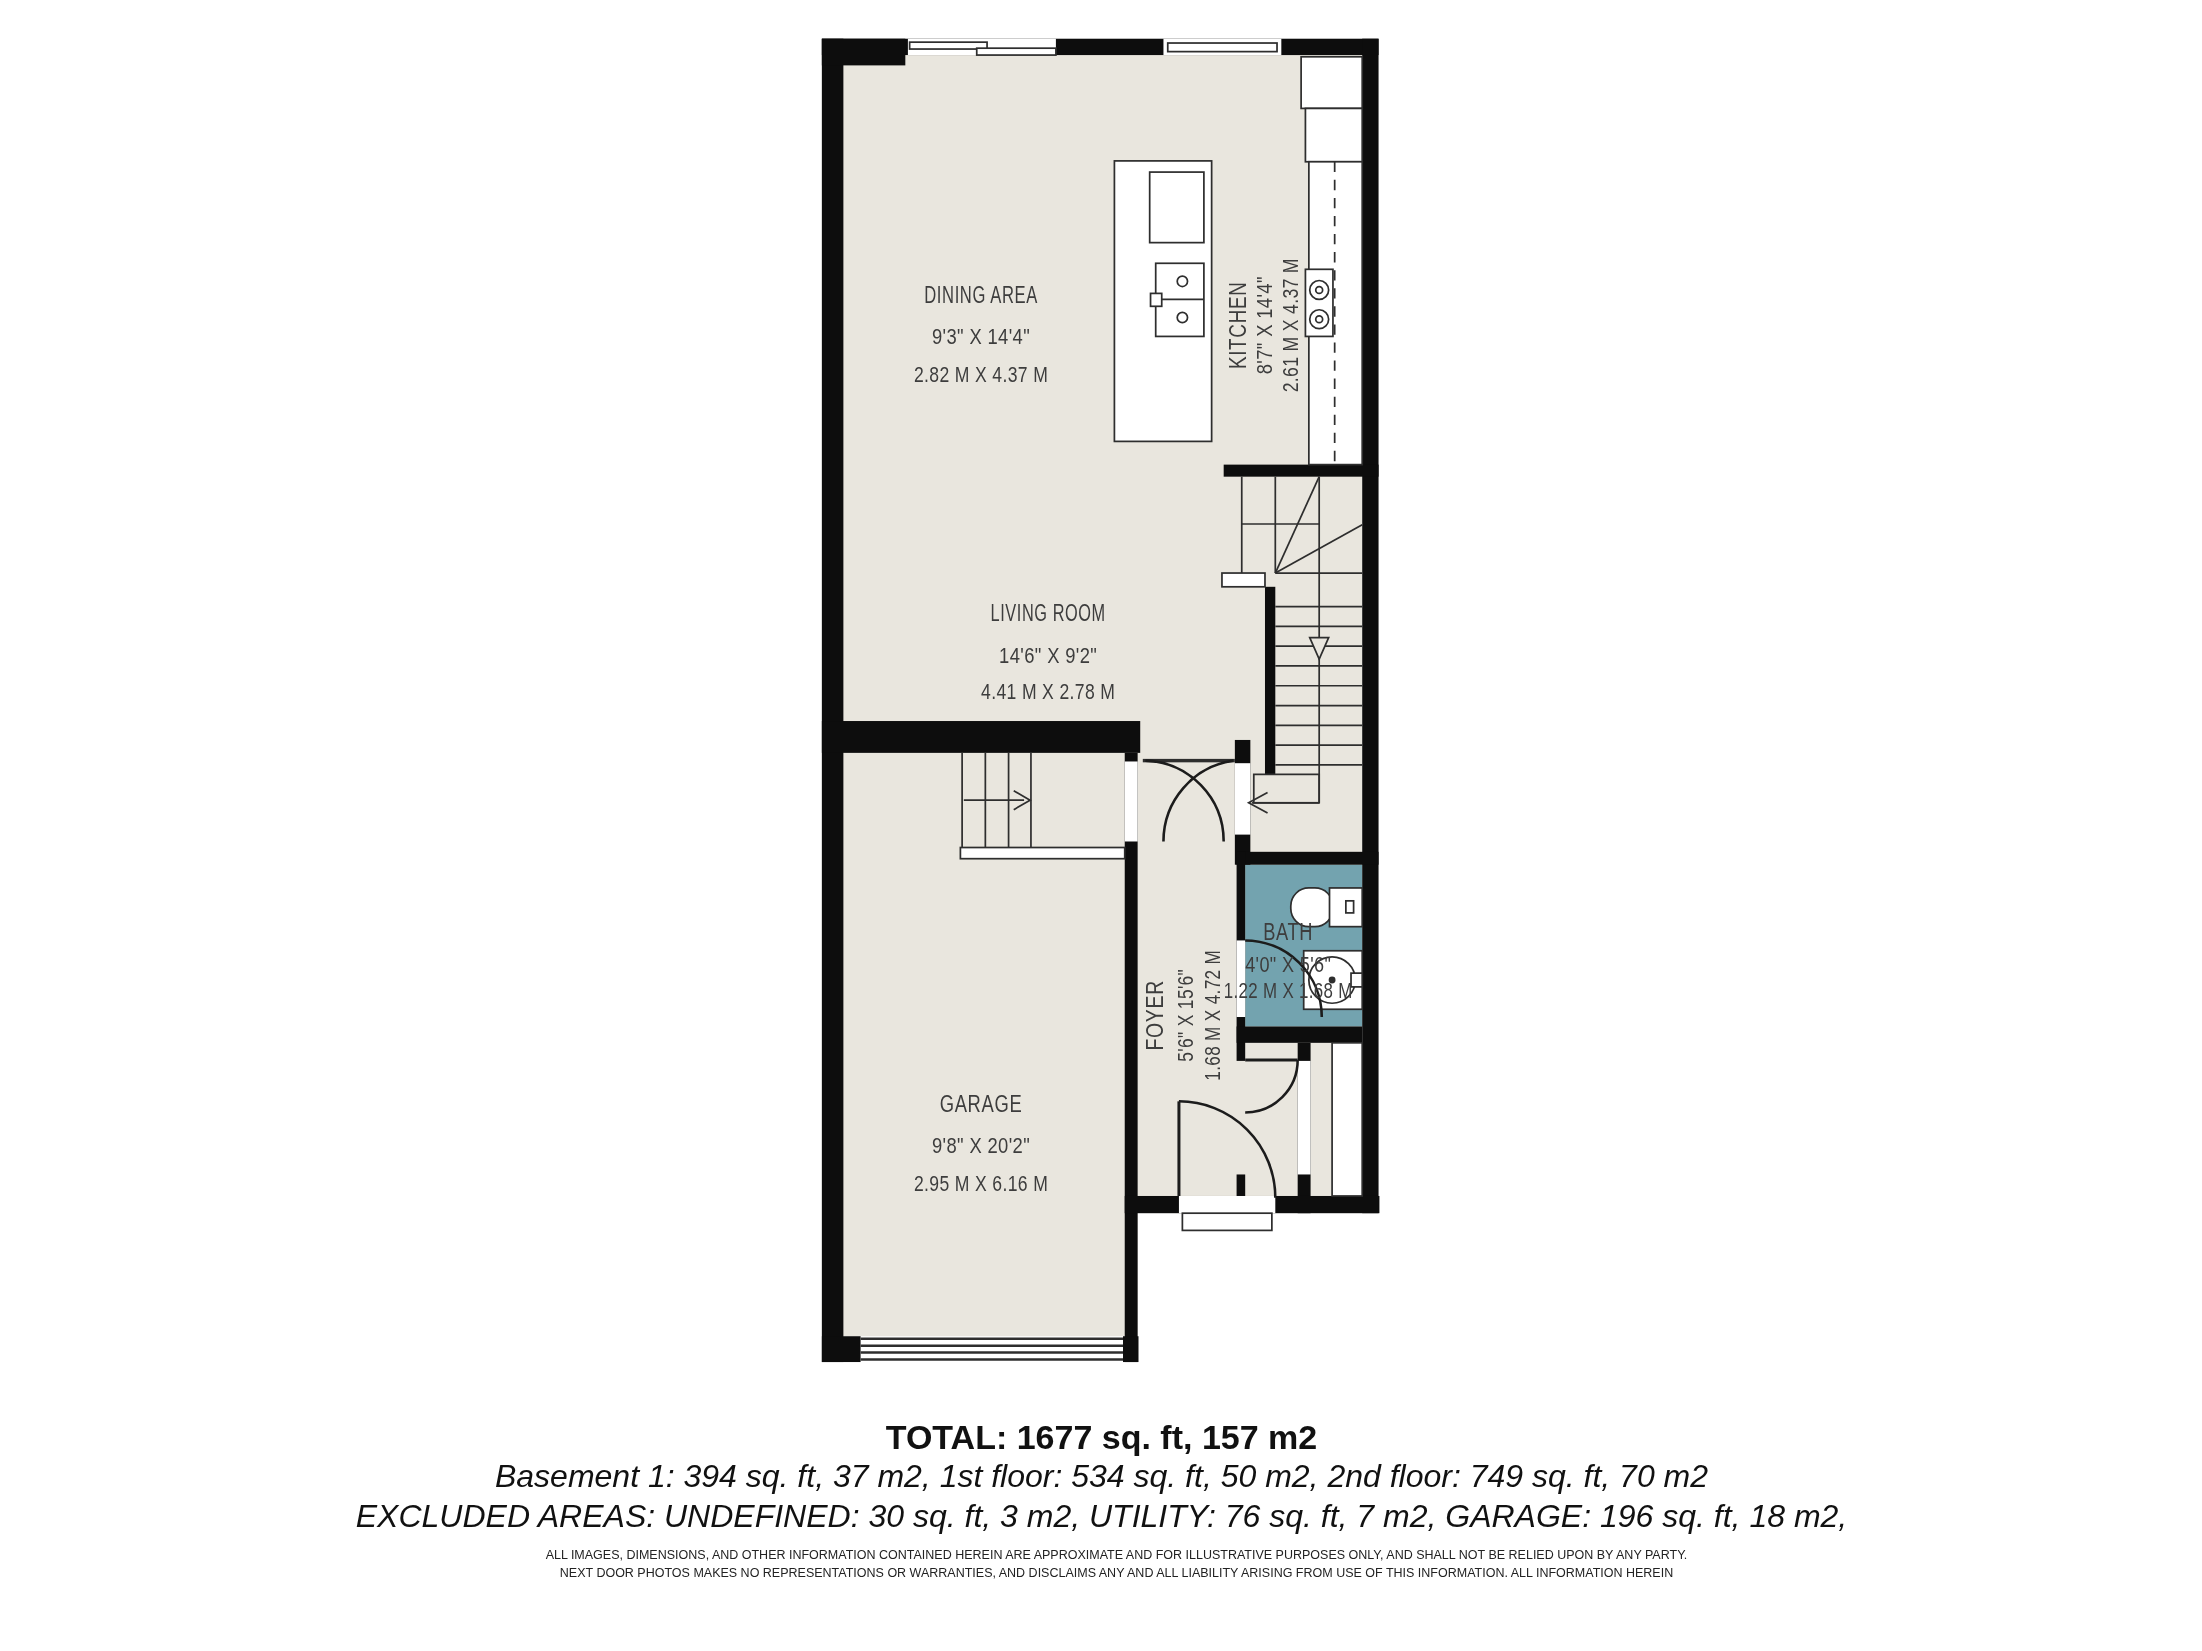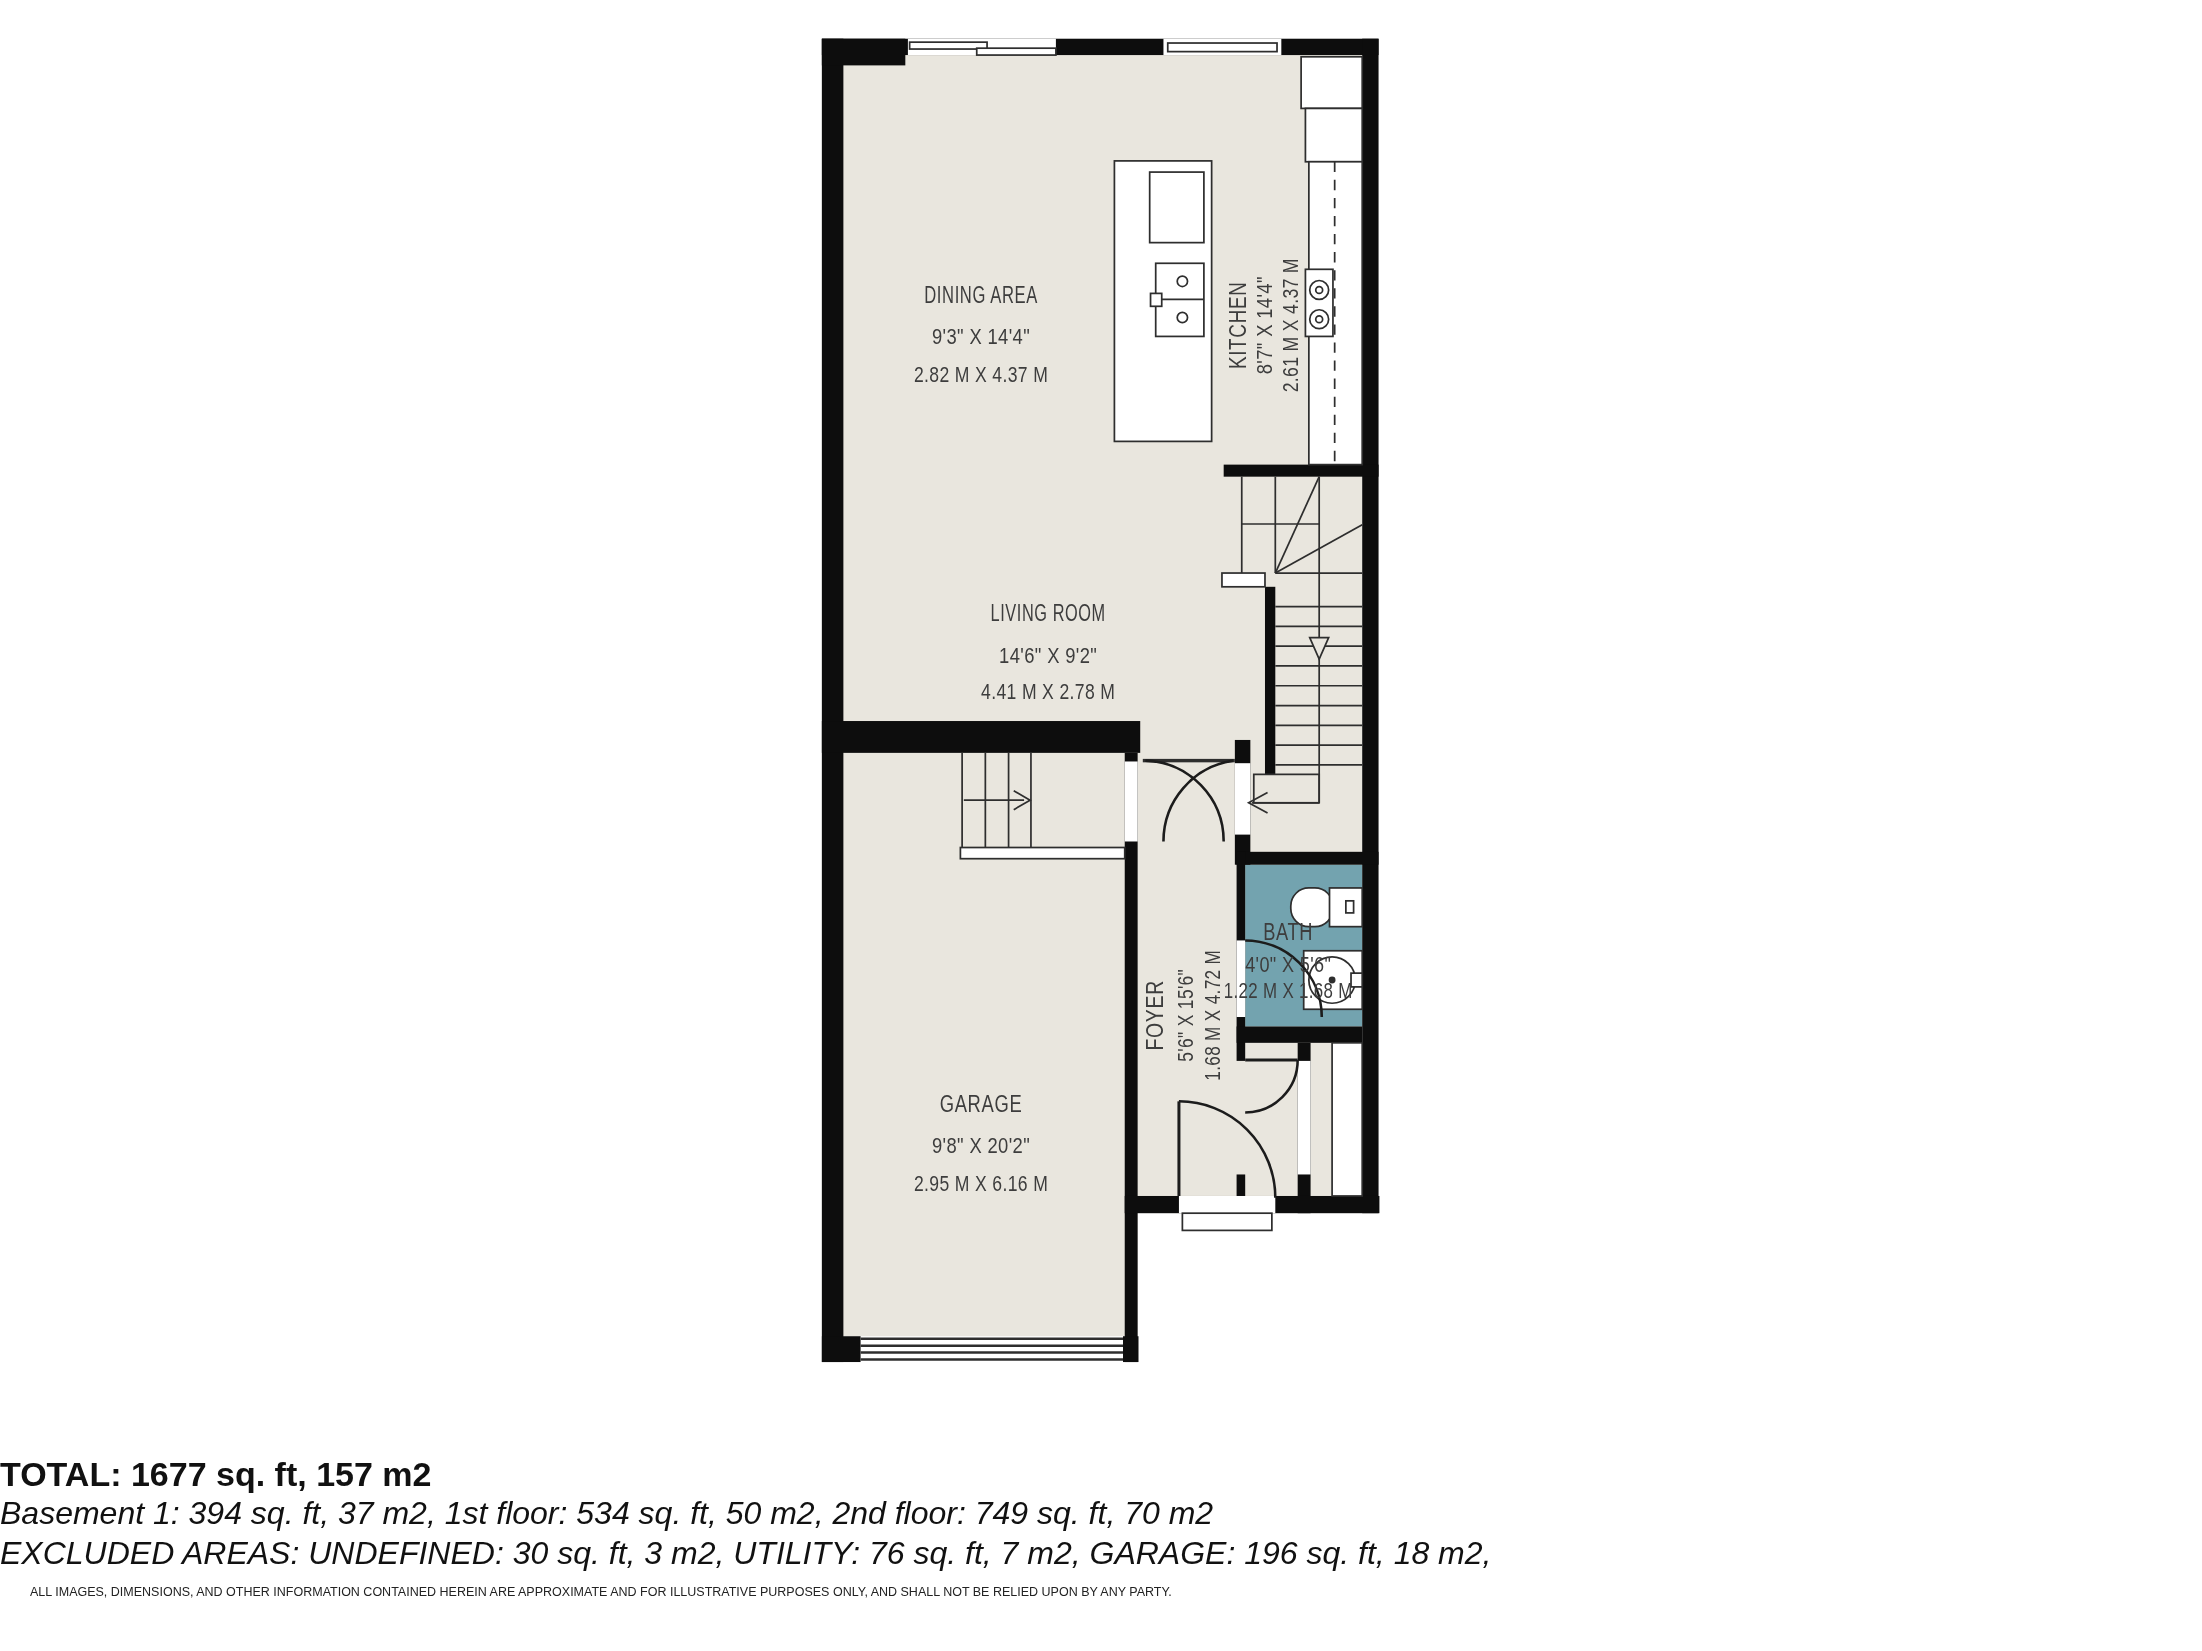--- a/index.html
+++ b/index.html
@@ -10,21 +10,21 @@
   svg.plan{position:absolute;left:0;top:0;}
   .wall{fill:#0d0d0d;}
   .opening{fill:#ffffff;}
   .thin{stroke:#2e2e2e;stroke-width:2;fill:none;}
   .fixture{fill:#ffffff;stroke:#2e2e2e;stroke-width:2;}
   .door{stroke:#1c1c1c;stroke-width:3;fill:none;}
   .leaf{stroke:#1c1c1c;stroke-width:3.5;fill:none;}
   text{text-anchor:middle;fill:#3d3d3d;}
   .room-title{font-size:28px;letter-spacing:1px;}
   .room-dims{font-size:25px;letter-spacing:0.5px;}
-  .summary{position:absolute;left:0;top:1418px;width:2203px;color:#111;margin-top:37px;}
+  .summary{position:absolute;left:0;top:1418px;width:2203px;text-align:center;color:#111;}
   .summary .total{font-size:34px;font-weight:bold;line-height:38px;}
   .summary .line{font-size:32px;line-height:40px;font-style:italic;}
   .fineprint{margin-top:10.3px;font-size:12.5px;line-height:18px;color:#222;padding-left:30px;}
 </style>
 </head>
 <body>
 
 <svg class="plan" width="2203" height="1652" viewBox="0 0 2560 1920" xmlns="http://www.w3.org/2000/svg">
 
   <rect x="955" y="60" width="628" height="1493" fill="#e9e6de"></rect>
@@ -183,15 +183,16 @@
     <text class="room-dims" x="1497" y="1160" textLength="150" lengthAdjust="spacingAndGlyphs">1.22 M X 1.68 M</text>
   </g>
 </svg>
 
 <div class="summary">
   <div class="total">TOTAL: 1677 sq. ft, 157 m2</div>
   <div class="line">Basement 1: 394 sq. ft, 37 m2, 1st floor: 534 sq. ft, 50 m2, 2nd floor: 749 sq. ft, 70 m2</div>
   <div class="line">EXCLUDED AREAS: UNDEFINED: 30 sq. ft, 3 m2, UTILITY: 76 sq. ft, 7 m2, GARAGE: 196 sq. ft, 18 m2,</div>
   <div class="fineprint">
     <div>ALL IMAGES, DIMENSIONS, AND OTHER INFORMATION CONTAINED HEREIN ARE APPROXIMATE AND FOR ILLUSTRATIVE PURPOSES ONLY, AND SHALL NOT BE RELIED UPON BY ANY PARTY.</div>
+    <div>NEXT DOOR PHOTOS MAKES NO REPRESENTATIONS OR WARRANTIES, AND DISCLAIMS ANY AND ALL LIABILITY ARISING FROM USE OF THIS INFORMATION. ALL INFORMATION HEREIN</div>
   </div>
 </div>
 
 
 </body></html>

